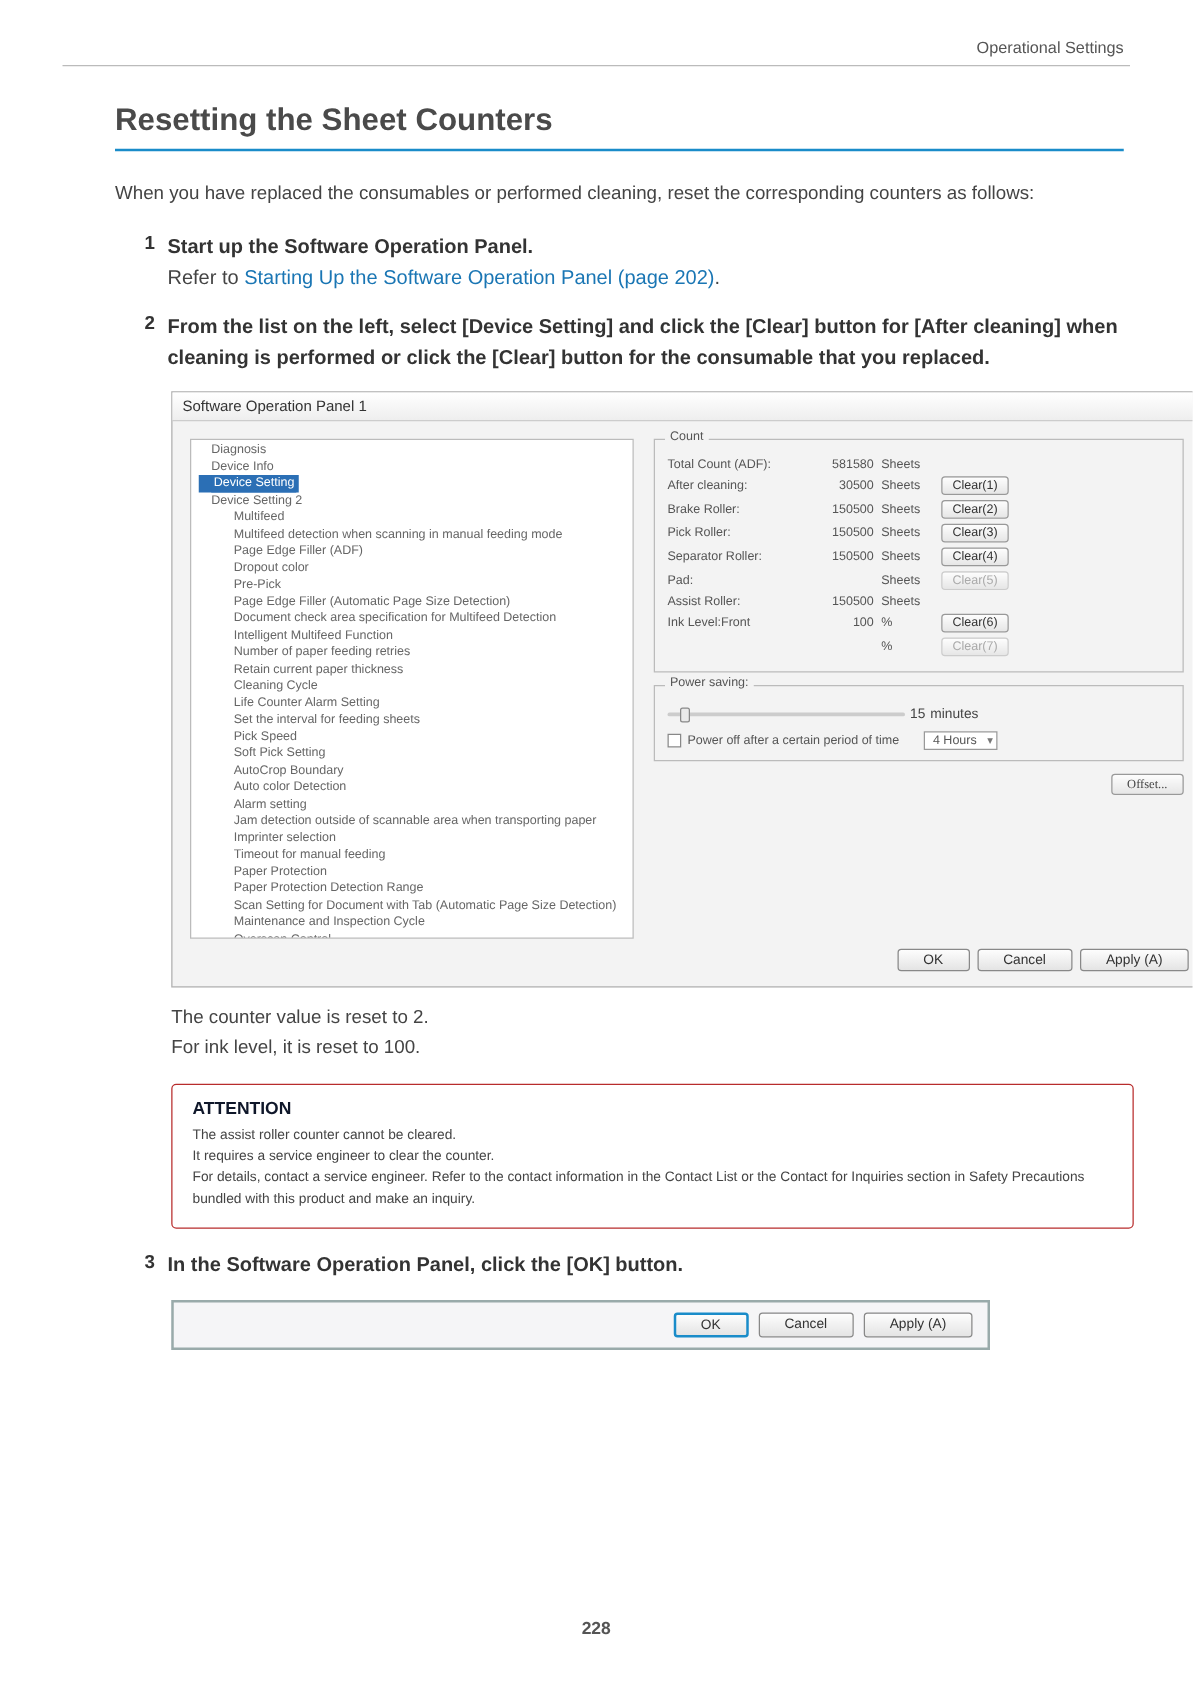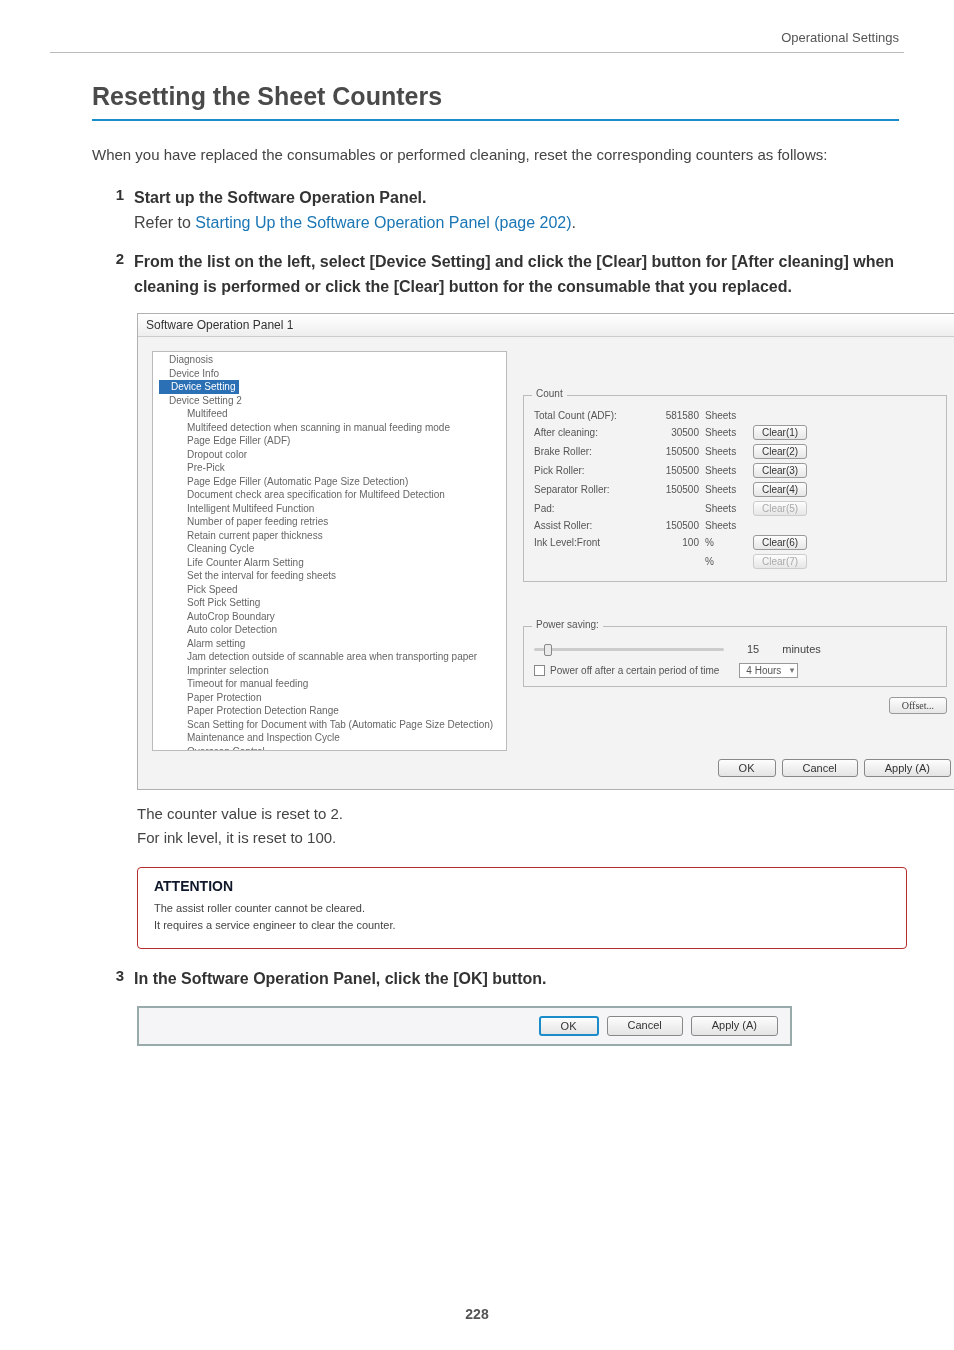--- a/index.html
+++ b/index.html
@@ -123,21 +123,20 @@
   .right {
     flex: 1;
     padding-right: 4px;
   }
   .group {
     border: 1px solid #bbb;
     padding: 10px 10px 8px 10px;
     position: relative;
     margin-bottom: 10px;
     background: #f3f3f3;
-    margin-top: 44px;
   }
   .group .gtitle {
     position: absolute;
     top: -8px;
     left: 8px;
     background: #f3f3f3;
     padding: 0 4px;
     font-size: 10px;
     color: #555;
   }
@@ -156,21 +155,21 @@
     padding: 1px 8px;
     border-radius: 3px;
     font-size: 10px;
     margin-left: 6px;
     color: #333;
   }
   .crow .btn.disabled { color: #aaa; border-color: #ccc; }
   .slider {
     display: flex;
     align-items: center;
-    gap: 23px;
+    gap: 4px;
   }
   .slider .rail {
     width: 190px; height: 3px; background: #ccc; position: relative; border-radius: 2px;
   }
   .slider .thumb {
     position: absolute; left: 10px; top: -4px; width: 8px; height: 12px; background: #eaeaea; border: 1px solid #888; border-radius: 2px;
   }
   .chk { display: flex; align-items: center; gap: 5px; font-size: 10px; color: #555; }
   .chk .box { width: 11px; height: 11px; border: 1px solid #888; background: #fff; }
   .sel2 { border: 1px solid #999; background: #fff; padding: 1px 16px 1px 6px; font-size: 10px; position: relative; }
@@ -194,21 +193,21 @@
   .attention .at-title { font-weight: bold; color: #0f172a; font-size: 14px; margin-bottom: 6px; }
   .attention .at-body { font-size: 11px; color: #444; line-height: 1.55; }
   .minidialog {
     border: 2px solid #9aa; width: 655px; margin-left: 45px; margin-top: 8px;
     display: flex; justify-content: flex-end; gap: 8px; padding: 8px 12px; background: #f5f5f7;
     font-family: "MS Sans Serif", Tahoma, Arial, sans-serif;
   }
   .minidialog .dbtn.ok { border: 2px solid #1a8cc9; }
   .page-num {
     position: absolute;
-    bottom: 28px;
+    bottom: 40px;
     width: 100%;
     text-align: center;
     font-size: 14px;
     font-weight: bold;
     color: #555;
   }
 </style>
 </head>
 <body>
 
@@ -329,20 +328,21 @@
   <div class="reset-note">
     <div>The counter value is reset to 2.</div>
     <div>For ink level, it is reset to 100.</div>
   </div>
 
   <div class="attention">
     <div class="at-title">ATTENTION</div>
     <div class="at-body">
       <div>The assist roller counter cannot be cleared.</div>
       <div>It requires a service engineer to clear the counter.</div>
+      <div>For details, contact a service engineer. Refer to the contact information in the Contact List or the Contact for Inquiries section in Safety Precautions bundled with this product and make an inquiry.</div>
     </div>
   </div>
 
   <div class="step" style="margin-top:18px;">
     <div class="num">3</div>
     <div class="body">
       <div class="title">In the Software Operation Panel, click the [OK] button.</div>
     </div>
   </div>
 

